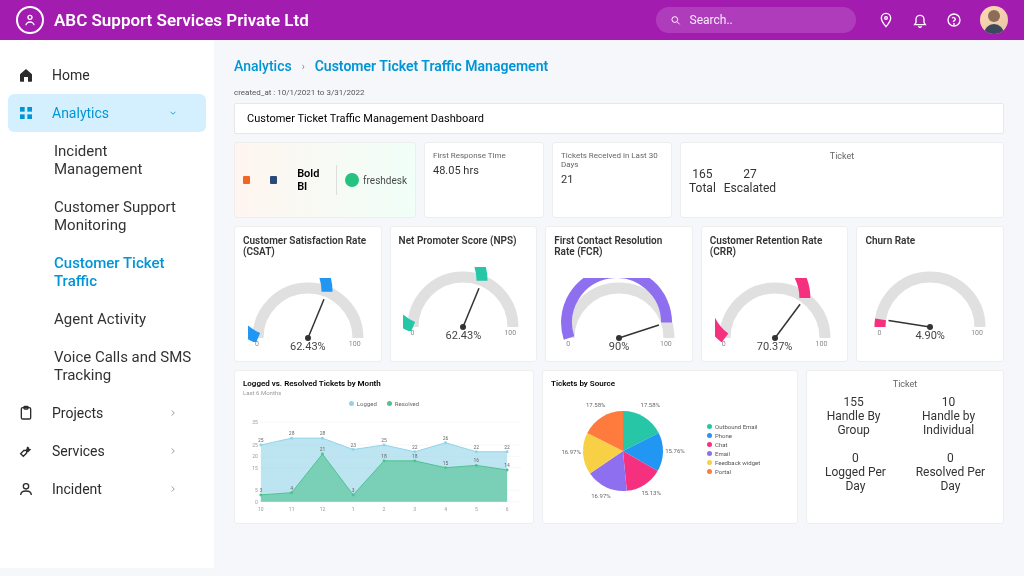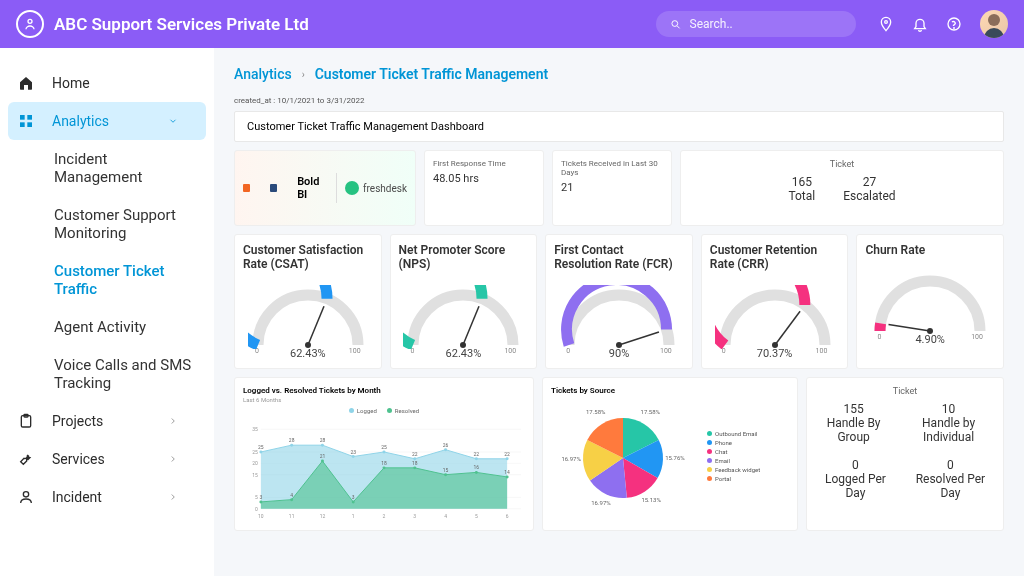--- a/index.html
+++ b/index.html
@@ -1,17 +1,17 @@
 <!DOCTYPE html>
 <html><head>
 <meta charset="utf-8">
 <style>
 *{margin:0;padding:0;box-sizing:border-box;font-family:-apple-system,BlinkMacSystemFont,"Segoe UI",Roboto,sans-serif}
 body{background:#f5f7fa;width:1024px;height:576px;overflow:hidden}
-.topbar{height:48px;background:#8b5cf6;display:flex;align-items:center;padding:0 16px;color:#fff}
+.topbar{height:40px;background:#a21caf;display:flex;align-items:center;padding:0 16px;color:#fff}
 .logo-circle{width:28px;height:28px;border:2px solid #fff;border-radius:50%;display:flex;align-items:center;justify-content:center;margin-right:10px}
 .logo-circle svg{width:16px;height:16px}
 .company-name{font-size:17px;font-weight:600}
 .search-box{margin-left:auto;background:rgba(255,255,255,.15);border-radius:20px;padding:6px 14px;display:flex;align-items:center;width:200px}
 .search-box svg{width:13px;height:13px;margin-right:8px}
 .search-box input{background:none;border:none;color:#fff;font-size:12px;outline:none;width:100%}
 .search-box input::placeholder{color:rgba(255,255,255,.9)}
 .topbar-icons{display:flex;align-items:center;gap:18px;margin-left:22px}
 .topbar-icons svg{width:16px;height:16px;cursor:pointer}
 .avatar{width:28px;height:28px;border-radius:50%;background:linear-gradient(135deg,#ffd9b3,#e8c5a8);position:relative;overflow:hidden}
@@ -42,25 +42,25 @@
 .fresh .c{width:14px;height:14px;border-radius:50%;background:#26c281}
 .vdiv{width:1px;height:30px;background:#ddd}
 .date-card{flex:0 0 132px;height:76px}
 .date-card .lbl{font-size:8px;color:#555;margin-bottom:6px}
 .date-card .inp{border:1px solid #ddd;padding:4px 6px;font-size:8px;display:flex;justify-content:space-between;align-items:center}
 .kpi-sm{flex:0 0 120px;height:76px}
 .kpi-sm .lbl{font-size:8px;color:#666}
 .kpi-sm .val{font-size:11px;color:#333;margin-top:4px}
 .kpi-tk{flex:1;height:76px;text-align:center}
 .kpi-tk .hdr{font-size:9px;color:#666;margin-bottom:6px}
-.kpi-tk .cols{display:flex;justify-content:center;gap:28px}
+.kpi-tk .cols{display:flex;justify-content:flex-start;gap:8px}
 .kpi-tk .cols div{font-size:8px;color:#888}
 .kpi-tk .cols span{display:block;font-size:12px;color:#333}
 .gauge-card{flex:1;min-width:0}
-.gauge-card .ttl{font-size:12px;font-weight:600;color:#333;margin-bottom:4px}
+.gauge-card .ttl{font-size:10px;font-weight:600;color:#333;margin-bottom:11px}
 .gauge{position:relative;height:74px;display:flex;align-items:flex-end;justify-content:center}
 .gauge svg{width:120px;height:64px}
 .gscale{display:flex;justify-content:space-between;font-size:7px;color:#888;padding:0 12px;margin-top:-2px}
 .gval{text-align:center;font-size:11px;color:#444;margin-top:-8px}
 .area-card{flex:0 0 300px}
 .pie-card{flex:0 0 256px}
 .stat-card{flex:1}
 .ch-title{font-size:8px;font-weight:600;margin-bottom:1px}
 .ch-sub{font-size:6px;color:#999;margin-bottom:4px}
 .legend{display:flex;justify-content:center;gap:10px;font-size:6px;color:#666;margin-bottom:2px}

